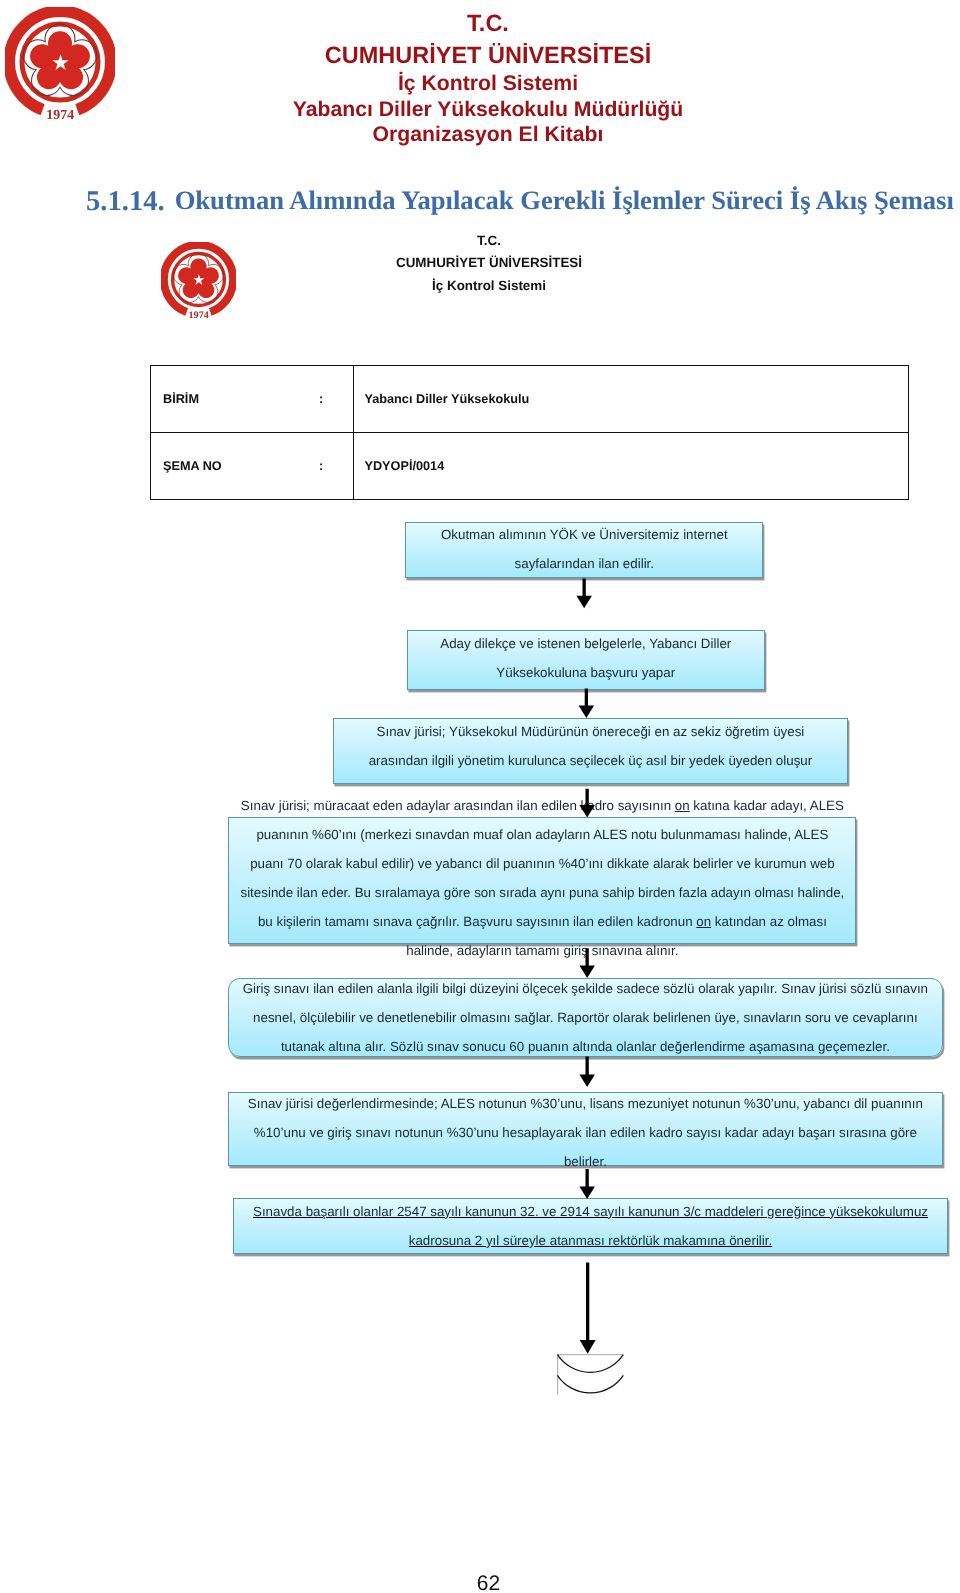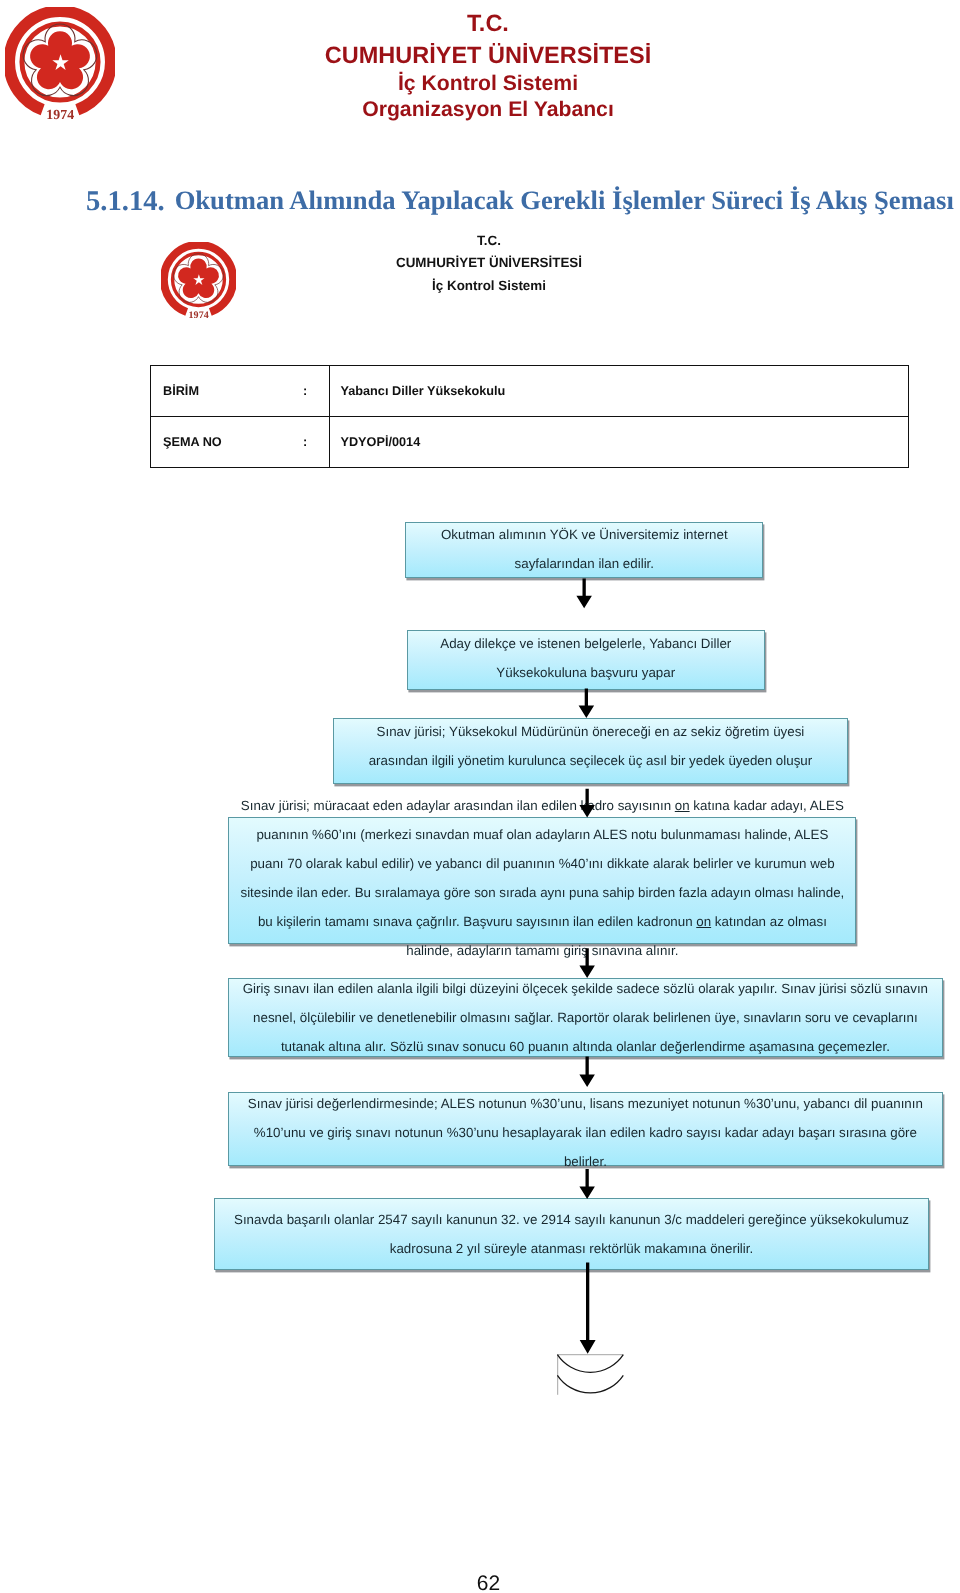--- a/index.html
+++ b/index.html
@@ -26,21 +26,21 @@
 
   
   #doc-logo{position:absolute;left:161px;top:242px;width:75px;height:75px;}
   #doc-header-text{position:absolute;left:339px;top:230px;width:300px;text-align:center;
         color:#131313;font-weight:bold;}
   #doc-header-text div{font-size:13.4px;line-height:22.3px;}
 
   
   #info-table{position:absolute;left:150px;top:364.5px;width:759px;border-collapse:collapse;
         table-layout:fixed;}
-  #info-table td{border:1.5px solid #111;height:34px;padding:8px;
+  #info-table td{border:1.5px solid #111;height:34px;padding:16px;
         font-size:12.7px;font-weight:bold;color:#111;vertical-align:middle;}
   #info-table td.lab{width:124px;padding-left:12px;border-right:none;}
   #info-table td.sep{width:17.5px;text-align:left;border-left:none;}
   #info-table td.val{padding-left:11px;}
 
   
   .fbox{position:absolute;box-sizing:border-box;
         border:1.2px solid #5A99A3;
         background:linear-gradient(to bottom,#E3FBFE 0%,#DAF7FE 14%,#C4F0FD 50%,#A4EAFC 100%);
         box-shadow:1.4px 2.4px 0 0 rgba(130,133,137,.85);
@@ -60,21 +60,22 @@
       <path d="M 36.57 31.52 A 13.64 13.64 0 1 1 63.43 31.52 A 13.64 13.64 0 1 1 71.73 57.06 A 13.64 13.64 0 1 1 50.00 72.85 A 13.64 13.64 0 1 1 28.27 57.06 A 13.64 13.64 0 1 1 36.57 31.52 Z" fill="none" stroke="#6A3230" stroke-width="0.95"></path>
       <path d="M 39.31 35.29 A 10.95 10.95 0 1 1 60.69 35.29 A 10.95 10.95 0 1 1 67.29 55.62 A 10.95 10.95 0 1 1 50.00 68.18 A 10.95 10.95 0 1 1 32.71 55.62 A 10.95 10.95 0 1 1 39.31 35.29 Z" fill="#D2281F"></path>
       <path d="M 50.50 42.90 L 52.26 48.37 L 58.01 48.36 L 53.35 51.73 L 55.14 57.19 L 50.50 53.80 L 45.86 57.19 L 47.65 51.73 L 42.99 48.36 L 48.74 48.37 Z" fill="#ffffff"></path>
       <text x="50.2" y="101.6" font-family="Liberation Serif,serif" font-size="12.6" font-weight="bold" fill="#A03128" text-anchor="middle">1974</text>
     </svg>
   </div>
   <div id="header-text">
     <div class="h1">T.C.</div>
     <div class="h2">CUMHURİYET ÜNİVERSİTESİ</div>
     <div class="h3">İç Kontrol Sistemi</div>
-    <div class="h5">Organizasyon El Yabancı</div>
+    <div class="h4">Yabancı Diller Yüksekokulu Müdürlüğü</div>
+    <div class="h5">Organizasyon El Kitabı</div>
   </div>
 </div>
 
 <div id="section-title">
   <span class="num">5.1.14.</span><span>Okutman Alımında Yapılacak Gerekli İşlemler Süreci İş Akış Şeması</span>
 </div>
 
 <div id="doc-logo">
   <svg viewBox="0 0 100 106" width="75" height="79.5">
       <circle cx="50" cy="50" r="46.2" fill="none" stroke="#CF281E" stroke-width="10.6" pathLength="360" stroke-dasharray="320 40" stroke-dashoffset="250"></circle>
@@ -115,29 +116,29 @@
 </div>
 
 <div class="fbox" id="b3" style="left:333.3px;top:718px;width:514.3px;height:65.5px;">
   <div class="txt" style="padding:0 27px;top:-5.2px">Sınav jürisi; Yüksekokul Müdürünün önereceği en az sekiz öğretim üyesi arasından ilgili yönetim kurulunca seçilecek üç asıl bir yedek üyeden oluşur</div>
 </div>
 
 <div class="fbox" id="b4" style="left:228.4px;top:817.3px;width:628px;height:126.3px;">
   <div class="txt" style="top:-2.2px"><span>Sınav jürisi; müracaat eden adaylar arasından ilan edilen kadro sayısının </span><u class="u">on</u><span> katına kadar adayı, ALES puanının %60’ını (merkezi sınavdan muaf olan adayların ALES notu bulunmaması halinde, ALES puanı 70 olarak kabul edilir) ve yabancı dil puanının %40’ını dikkate alarak belirler ve kurumun web sitesinde ilan eder. Bu sıralamaya göre son sırada aynı puna sahip birden fazla adayın olması halinde, bu kişilerin tamamı sınava çağrılır. Başvuru sayısının ilan edilen kadronun </span><u class="u">on</u><span> katından az olması halinde, adayların tamamı giriş sınavına alınır.</span></div>
 </div>
 
-<div class="fbox" id="b5" style="left:227.9px;top:978.3px;width:715px;height:78.4px;">
+<div class="fbox" id="b5" style="left:227.9px;top:978.3px;width:715px;height:78.4px;border-radius:12px;">
   <div class="txt" style="top:-0.5px">Giriş sınavı ilan edilen alanla ilgili bilgi düzeyini ölçecek şekilde sadece sözlü olarak yapılır. Sınav jürisi sözlü sınavın nesnel, ölçülebilir ve denetlenebilir olmasını sağlar. Raportör olarak belirlenen üye, sınavların soru ve cevaplarını tutanak altına alır. Sözlü sınav sonucu 60 puanın altında olanlar değerlendirme aşamasına geçemezler.</div>
 </div>
 
 <div class="fbox" id="b6" style="left:227.9px;top:1092.4px;width:715px;height:74px;">
   <div class="txt" style="top:3.2px">Sınav jürisi değerlendirmesinde; ALES notunun %30’unu, lisans mezuniyet notunun %30’unu, yabancı dil puanının %10’unu ve giriş sınavı notunun %30’unu hesaplayarak ilan edilen kadro sayısı kadar adayı başarı sırasına göre belirler.</div>
 </div>
 
-<div class="fbox" id="b7" style="left:214px;top:1197.9px;width:715px;height:72px;">
+<div class="fbox" id="b7" style="left:233px;top:1197.9px;width:715px;height:56px;text-decoration:underline;">
   <div class="txt" style="top:0px">Sınavda başarılı olanlar 2547 sayılı kanunun 32. ve 2914 sayılı kanunun 3/c maddeleri gereğince yüksekokulumuz kadrosuna 2 yıl süreyle atanması rektörlük makamına önerilir.</div>
 </div>
 
 <svg id="connectors" class="abs" width="960" height="1593" style="left:0;top:0;pointer-events:none;">
   <g fill="#000000" stroke="none">
 
     <path d="M 582.5 578.4 h 3.3 v 17.3 h 6.1 l -7.75 12.6 l -7.75 -12.6 h 6.1 Z"></path>
 
     <path d="M 584.7 688.4 h 3.3 v 17.2 h 6.1 l -7.75 12.5 l -7.75 -12.5 h 6.1 Z"></path>
 

